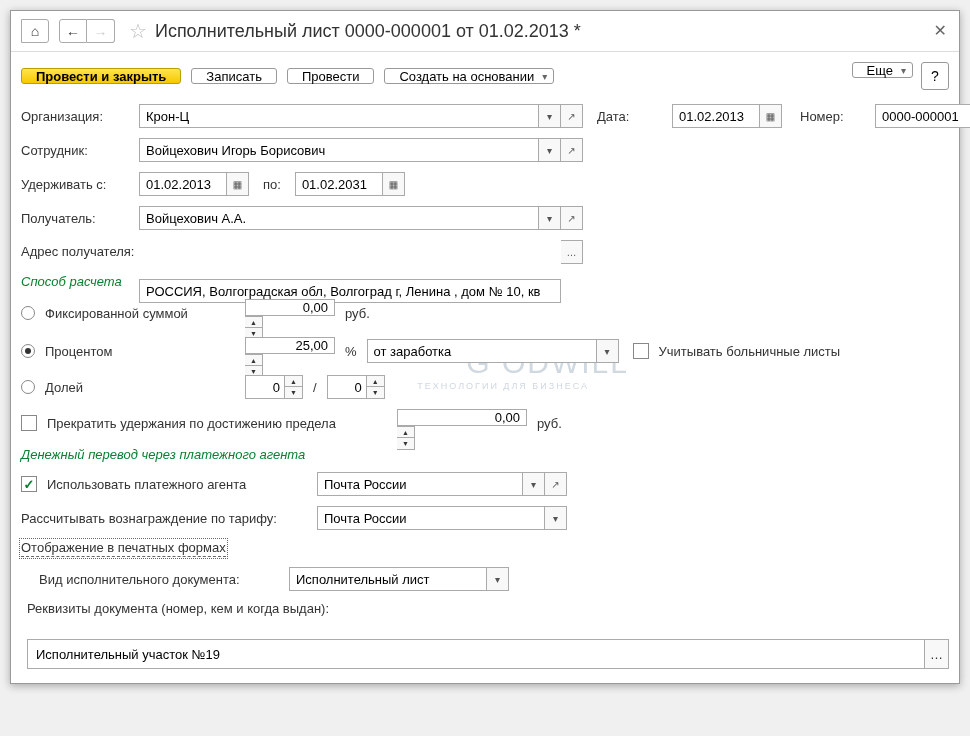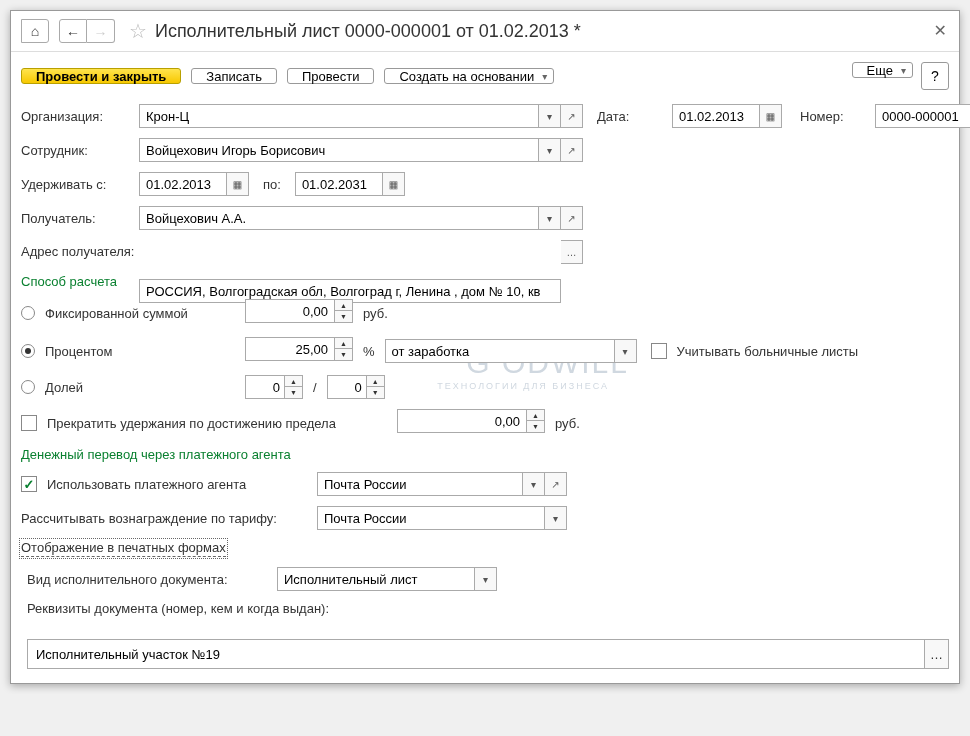--- a/index.html
+++ b/index.html
@@ -25,41 +25,41 @@
 .form { padding: 4px 10px 14px; }
 .row { display: flex; align-items: center; margin-bottom: 10px; }
 .lbl { min-width: 118px; font-size: 13px; }
 .lbl2 { min-width: 75px; }
 .input-combo { display: flex; height: 24px; }
 .input-combo input { border: 1px solid #aaa; padding: 0 6px; height: 24px; font-size: 13px; }
 .input-combo .ibtn { width: 22px; height: 24px; border: 1px solid #aaa; border-left: none; background: #f8f8f8; display: flex; align-items: center; justify-content: center; font-size: 10px; cursor: pointer; color: #555; }
 .w400 { width: 400px; }
 .w88 { width: 88px; }
 .w130 { width: 130px; }
-.section-title { color: #0a8030; font-size: 13px; margin: 10px 0 10px; }
+.section-title { color: #0a8030; font-size: 13px; margin: 10px 0 10px; font-style: italic; }
 .radio-row { display: flex; align-items: center; margin-bottom: 10px; }
 .radio { width: 14px; height: 14px; border: 1px solid #888; border-radius: 50%; margin-right: 10px; display: inline-flex; align-items: center; justify-content: center; }
 .radio.checked::after { content: ""; width: 6px; height: 6px; background: #333; border-radius: 50%; }
 .radio-lbl { min-width: 200px; }
-.num-input { display: flex; height: 28px; }
+.num-input { display: flex; height: 28px; flex-direction: column; }
 .num-input input { width: 90px; text-align: right; border: 1px solid #aaa; padding: 0 6px; height: 24px; font-size: 13px; }
 .spin { width: 18px; display: flex; flex-direction: column; }
 .spin .s { height: 12px; border: 1px solid #aaa; border-left: none; background: #f8f8f8; font-size: 7px; display: flex; align-items: center; justify-content: center; cursor: pointer; }
 .spin .s + .s { border-top: none; }
 .unit { margin: 0 10px; }
 .checkbox { width: 16px; height: 16px; border: 1px solid #888; margin-right: 10px; display: inline-flex; align-items: center; justify-content: center; background: #fff; }
 .checkbox.checked::after { content: "✓"; color: #0a8030; font-size: 13px; font-weight: bold; }
 .frac-input { display: flex; height: 24px; }
 .frac-input input { width: 40px; text-align: right; border: 1px solid #aaa; padding: 0 4px; height: 24px; font-size: 13px; }
 .link-underline { color: #333; border-bottom: 1px dashed #666; padding-bottom: 1px; outline: 1px dotted #666; outline-offset: 1px; display: inline-block; }
 .textarea-wrap { display: flex; margin-top: 23px; }
 .textarea-wrap input { flex: 1; height: 30px; border: 1px solid #aaa; padding: 0 8px; font-size: 13px; }
 .textarea-wrap .ibtn { width: 24px; height: 30px; border: 1px solid #aaa; border-left: none; background: #f8f8f8; display: flex; align-items: center; justify-content: center; cursor: pointer; }
 .watermark { position: absolute; right: 330px; top: 335px; font-size: 30px; color: #d0d8e0; letter-spacing: 2px; pointer-events: none; z-index: 0; }
-.watermark-sub { position: absolute; right: 350px; top: 370px; font-size: 9px; color: #d0d8e0; letter-spacing: 2px; pointer-events: none; }
+.watermark-sub { position: absolute; right: 370px; top: 370px; font-size: 9px; color: #d0d8e0; letter-spacing: 2px; pointer-events: none; }
 .form > * { position: relative; z-index: 1; }
 </style>
 </head>
 <body>
 
 <div class="window">
   <div class="titlebar">
     <div class="nav-btns">
       <div class="nav-btn">⌂</div>
     </div>
@@ -228,21 +228,21 @@
       <div class="input-combo">
         <input style="width: 228px;" value="Почта России">
         <div class="ibtn">▾</div>
       </div>
     </div>
 
     <div style="margin:6px 0 10px">
       <span class="link-underline">Отображение в печатных формах</span>
     </div>
 
-    <div class="row" style="margin-left:6px">
+    <div class="row" style="margin-left:18px">
       <span style="min-width:250px">Вид исполнительного документа:</span>
       <div class="input-combo">
         <input style="width: 198px;" value="Исполнительный лист">
         <div class="ibtn">▾</div>
       </div>
     </div>
 
     <div style="margin-left:6px">
       <span>Реквизиты документа (номер, кем и когда выдан):</span>
       <div class="textarea-wrap">

